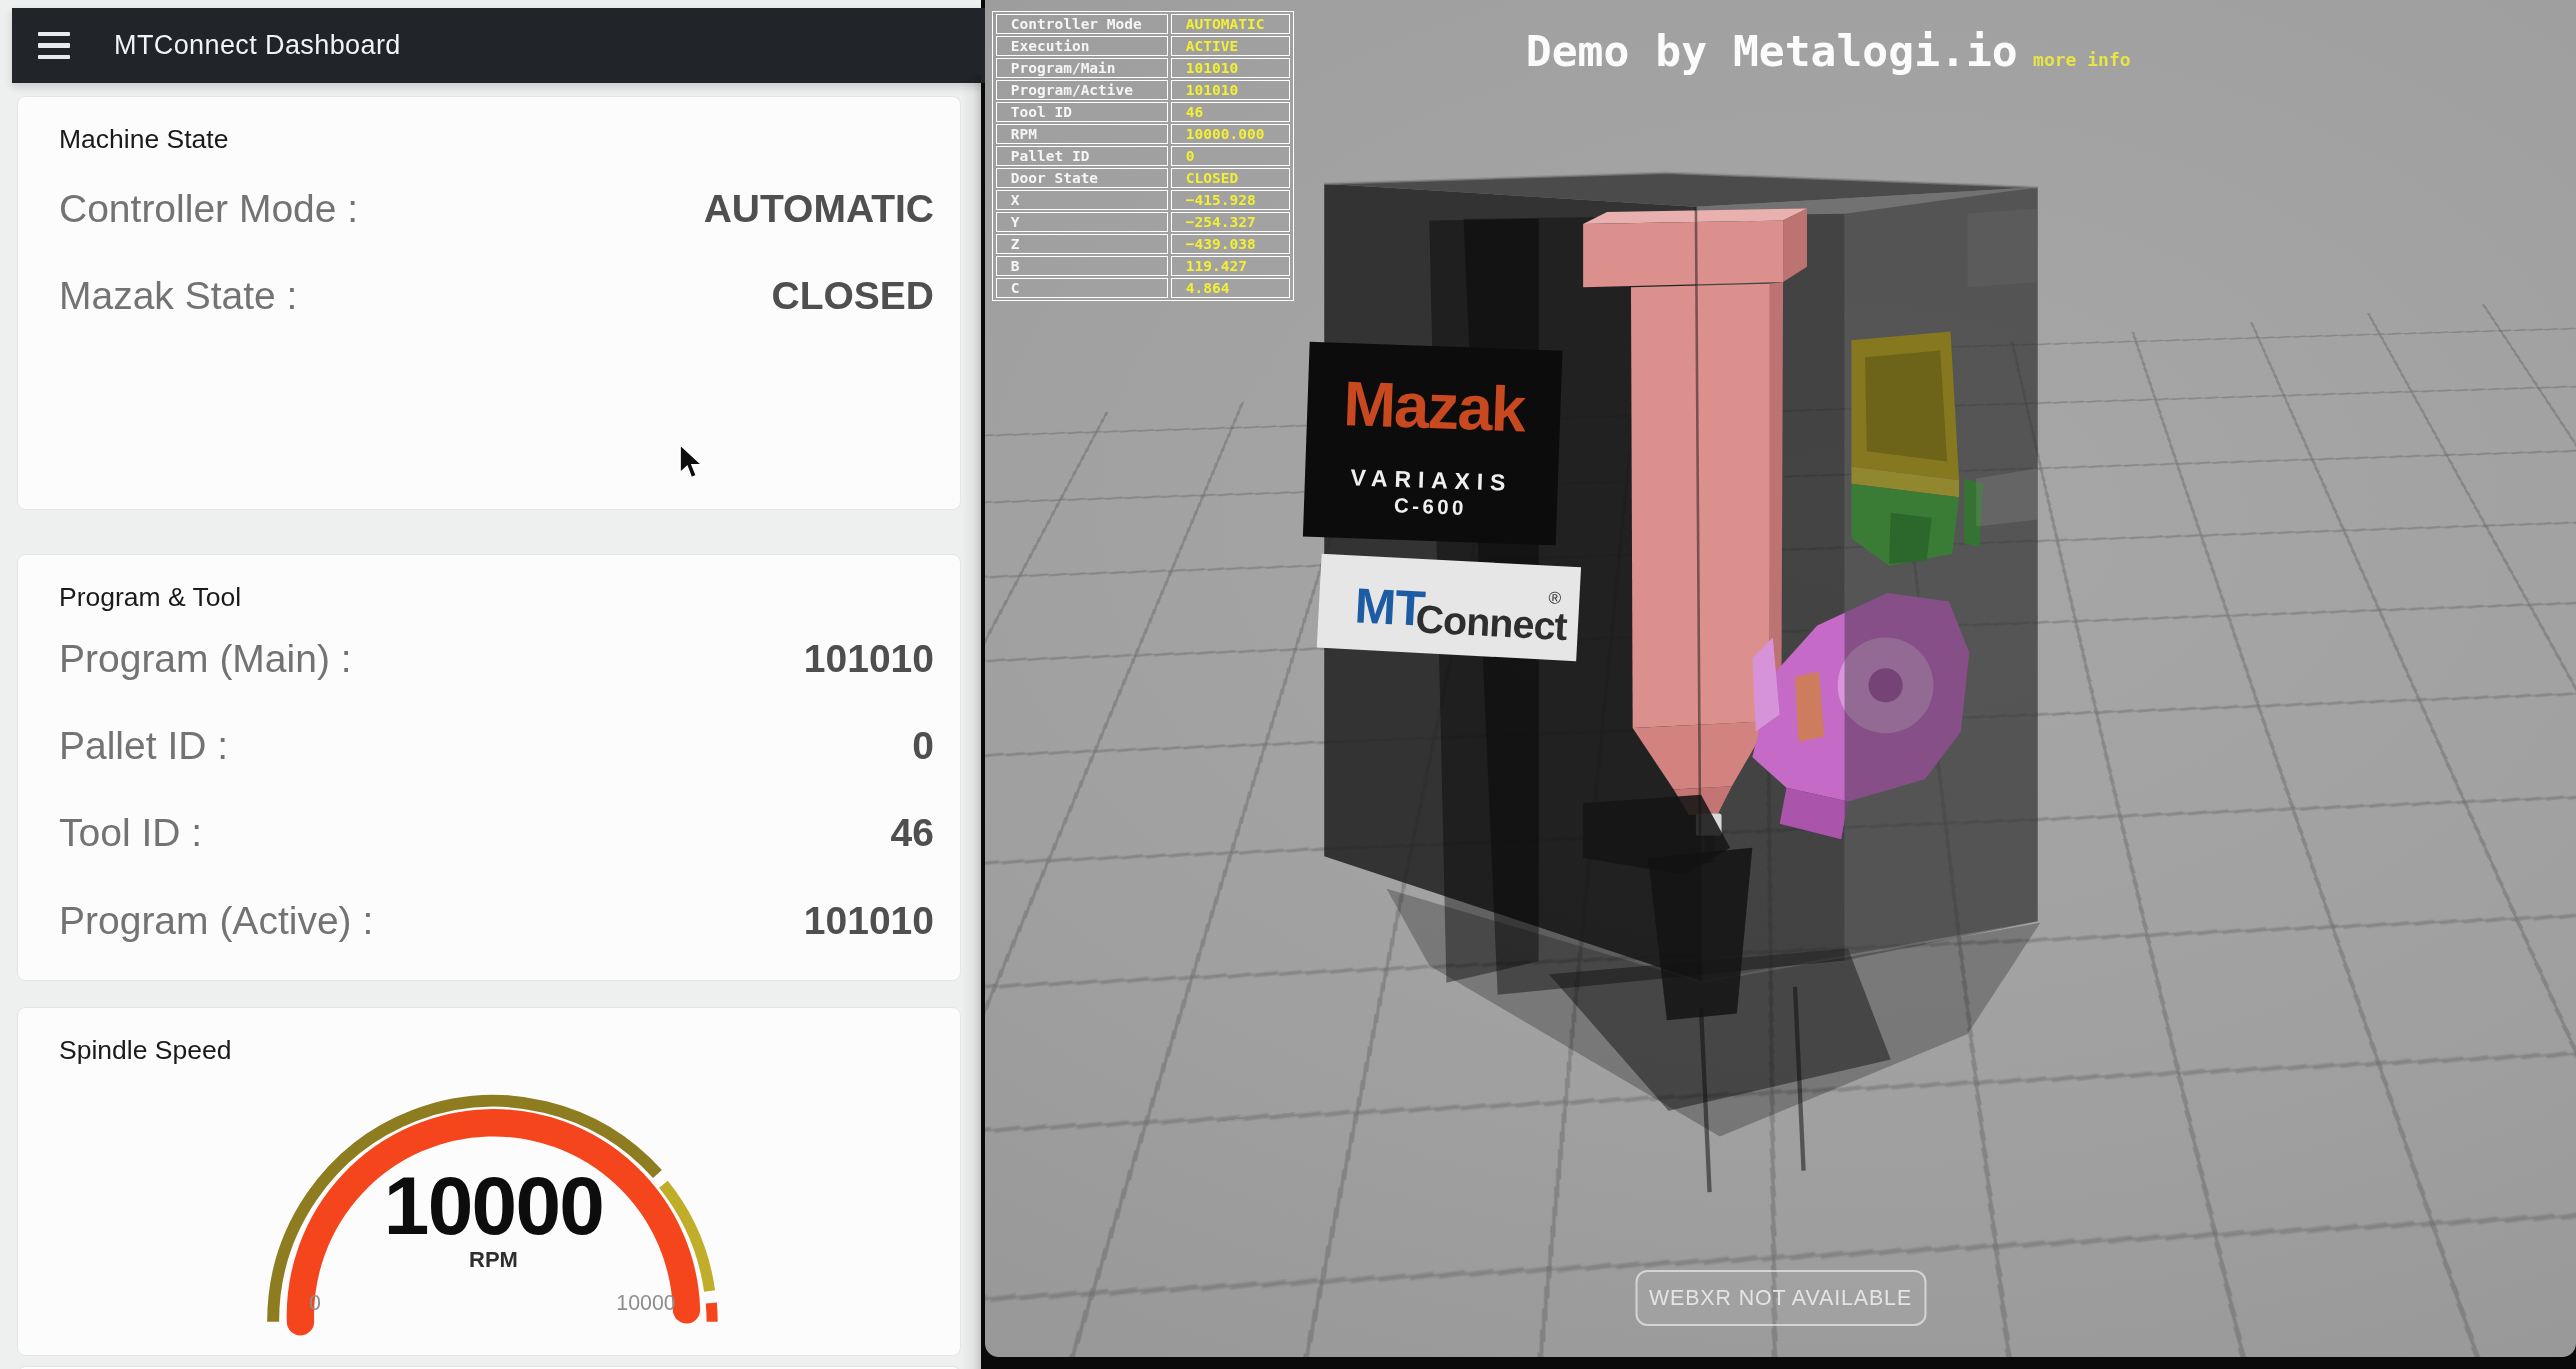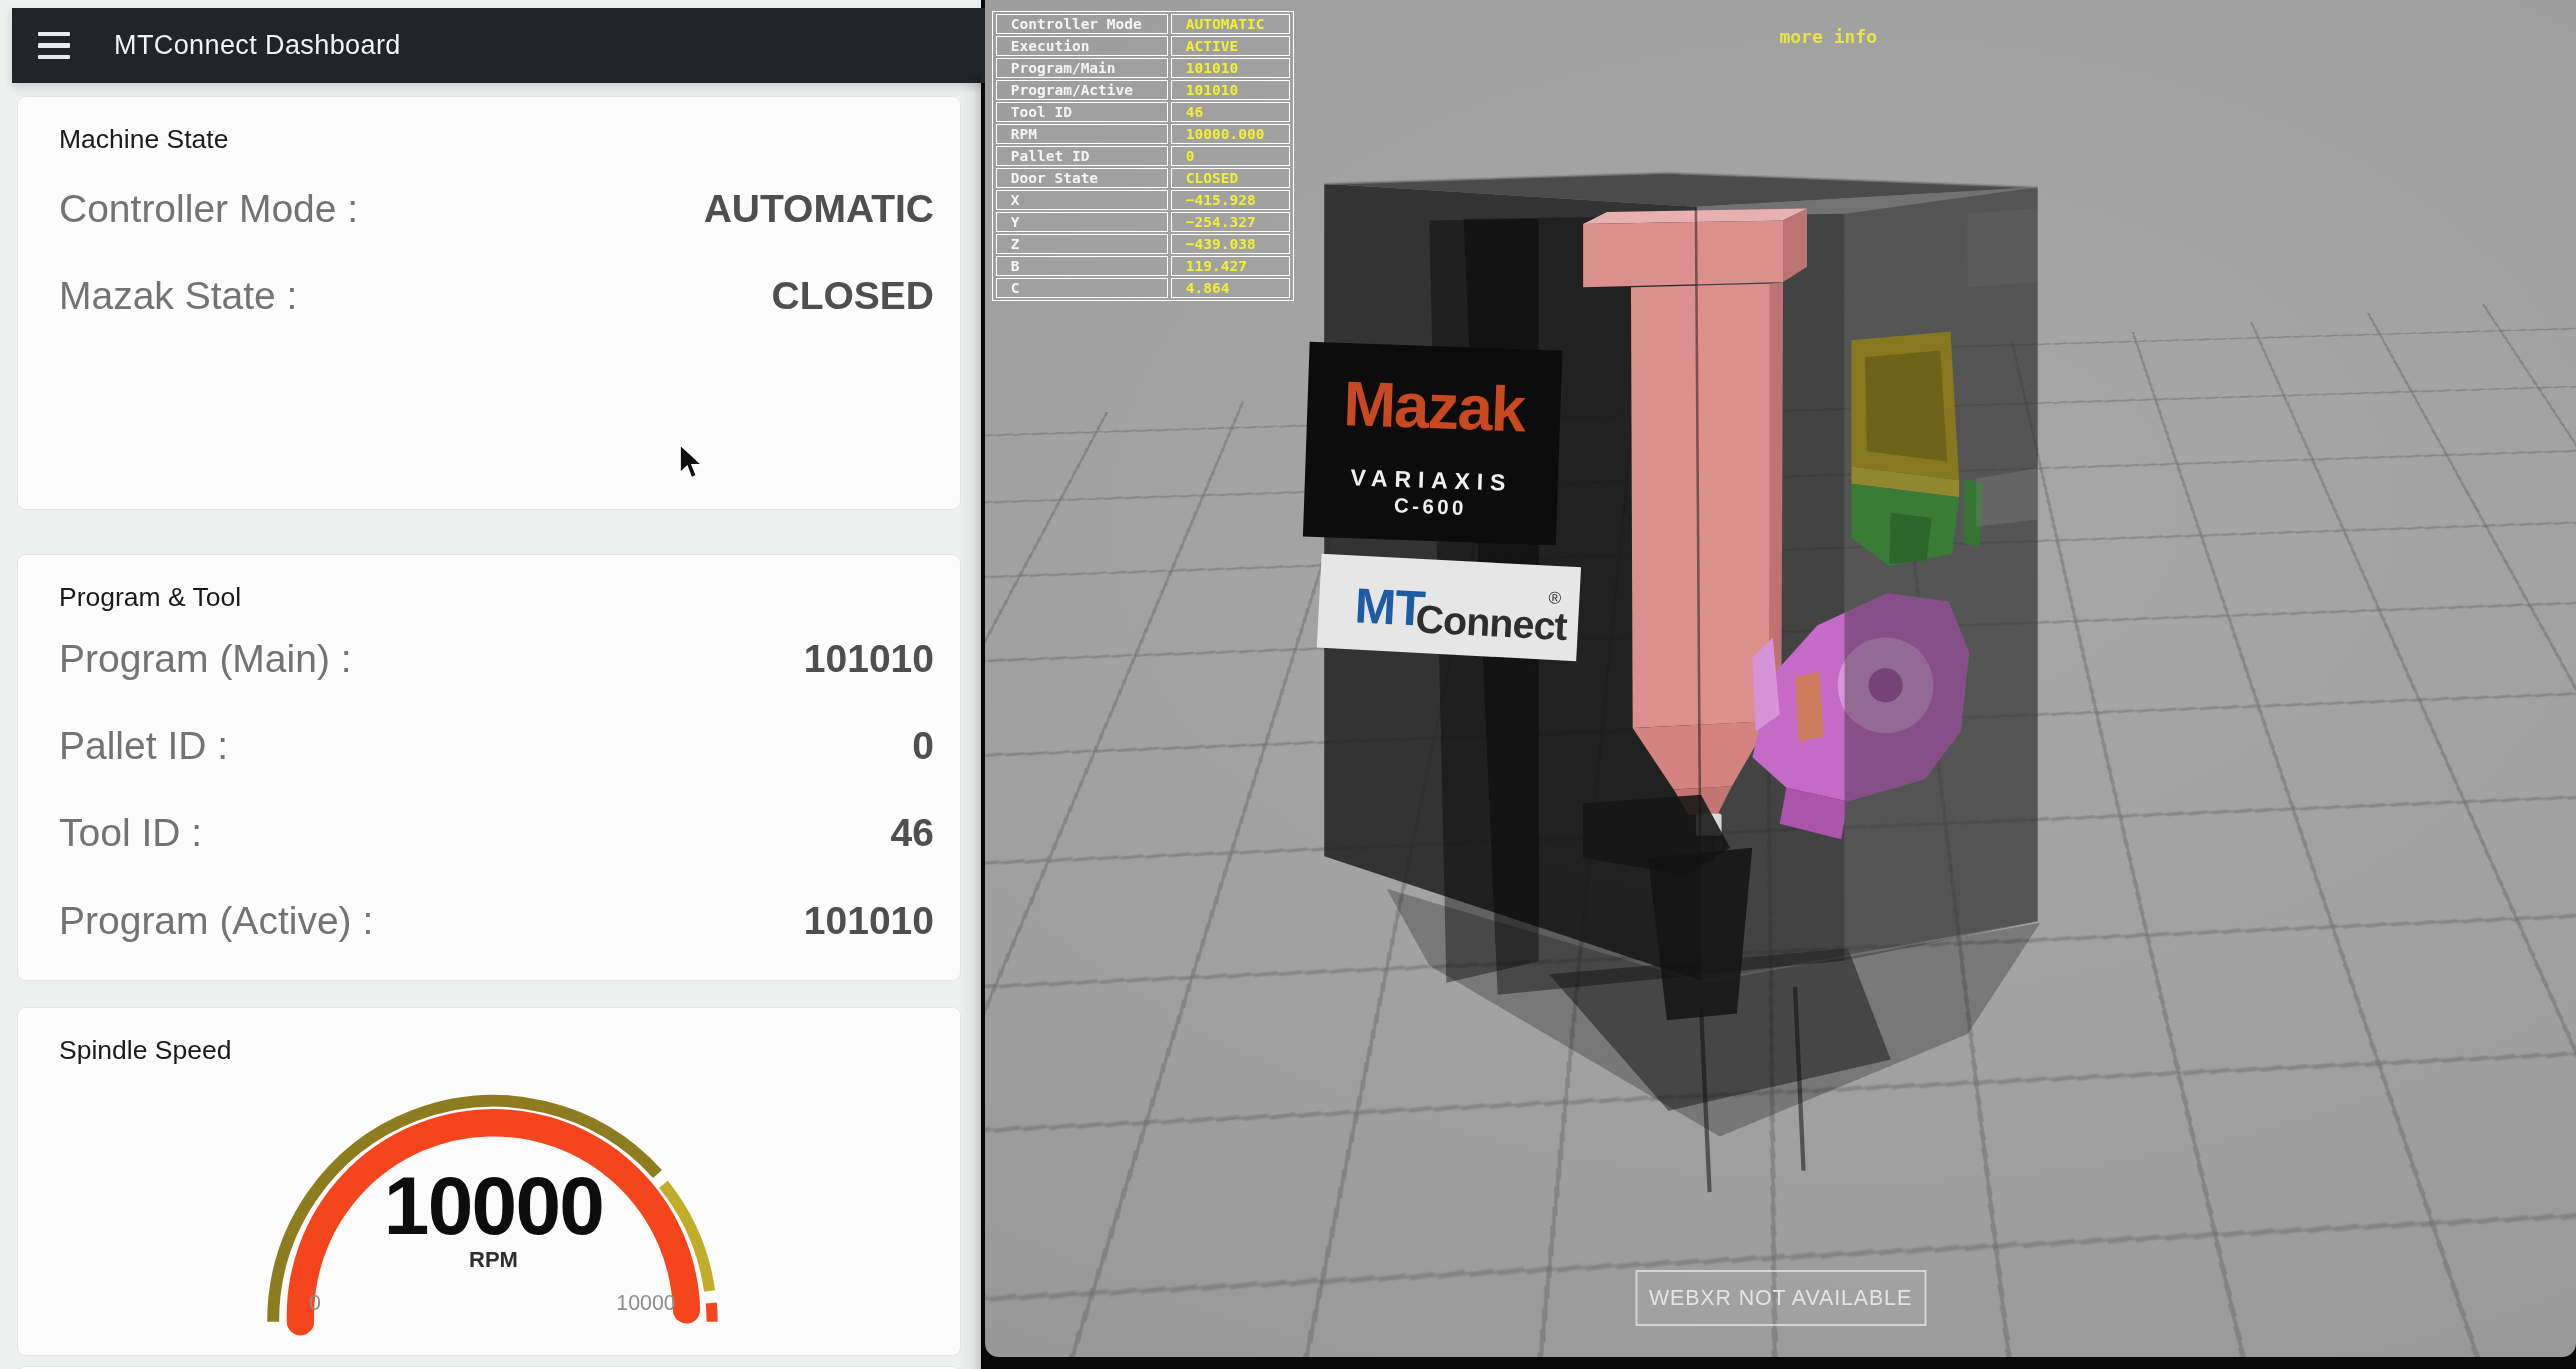--- a/index.html
+++ b/index.html
@@ -64,21 +64,21 @@
   .dtable td.k{color:#f5f5f5;width:142px;}
   .dtable td.v{color:#f3ef35;width:89px;}
 
   .demo-title{position:absolute;top:26px;left:53%;transform:translateX(-50%);
               display:flex;align-items:baseline;gap:15.4px;white-space:nowrap;
               font-family:"DejaVu Sans Mono",monospace;font-weight:bold;}
   .demo-main{font-size:43px;color:#fbfbfb;}
   .demo-info{font-size:18px;color:#e9e446;text-decoration:none;cursor:pointer;}
 
   .webxr-btn{position:absolute;left:50%;bottom:31px;transform:translateX(-50%);
-             width:291px;height:56px;border:2.6px solid rgba(255,255,255,.55);border-radius:0;
+             width:291px;height:56px;border:2.6px solid rgba(255,255,255,.55);border-radius:12px;
              background:rgba(255,255,255,.05);color:#e4e4e4;font-size:21.4px;letter-spacing:0.9px;
              display:flex;align-items:center;justify-content:center;box-sizing:border-box;}
 </style>
 </head>
 <body>
 
 <div class="left-pane">
 
   <div class="app-header">
     <div class="hamburger">
@@ -266,18 +266,19 @@
           <td class="v">119.427</td>
         </tr>
     <tr>
           <td class="k">C</td>
           <td class="v">4.864</td>
         </tr>
   </tbody>
     </table>
 
   <div class="demo-title">
+    <span class="demo-main">Demo by Metalogi.io</span>
     <a class="demo-info">more info</a>
   </div>
 
   <div class="webxr-btn">WEBXR NOT AVAILABLE</div>
 </div>
 
 
 </body></html>

